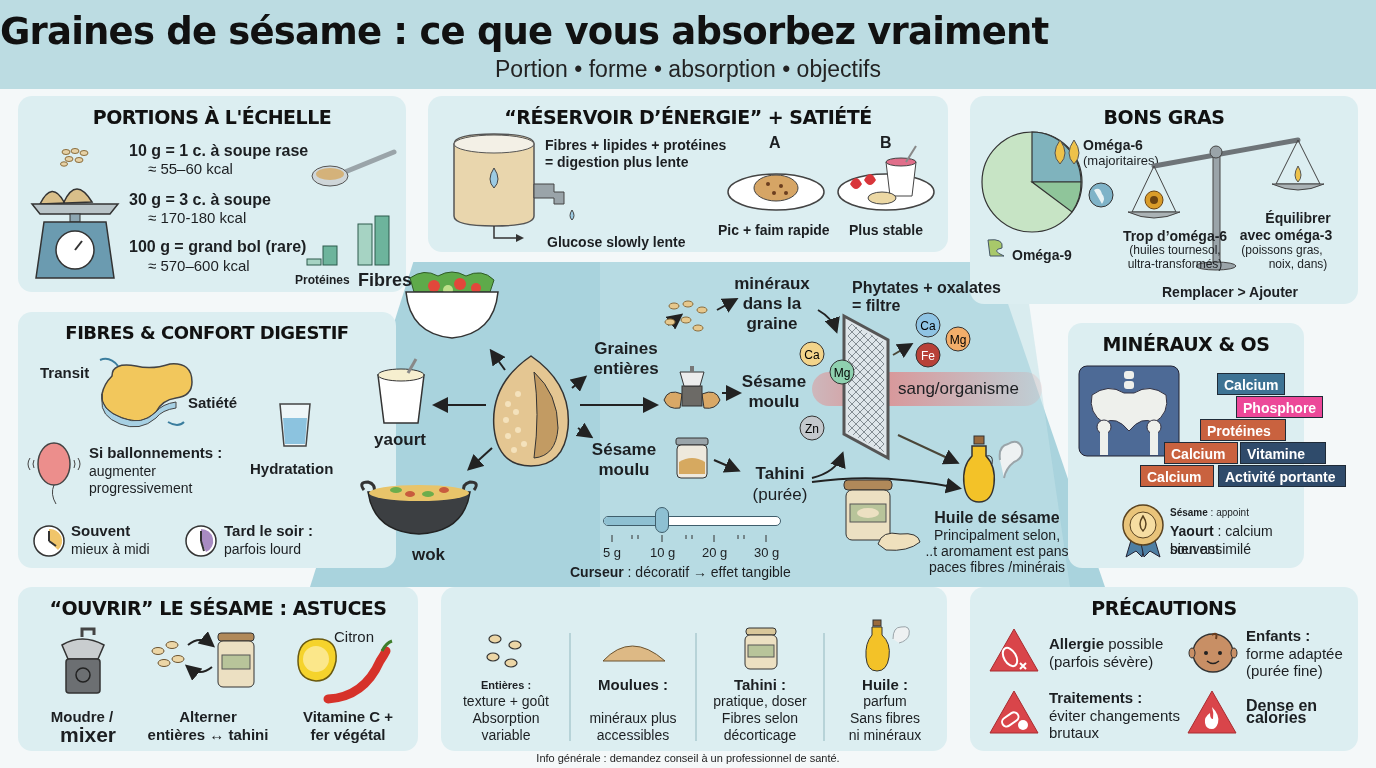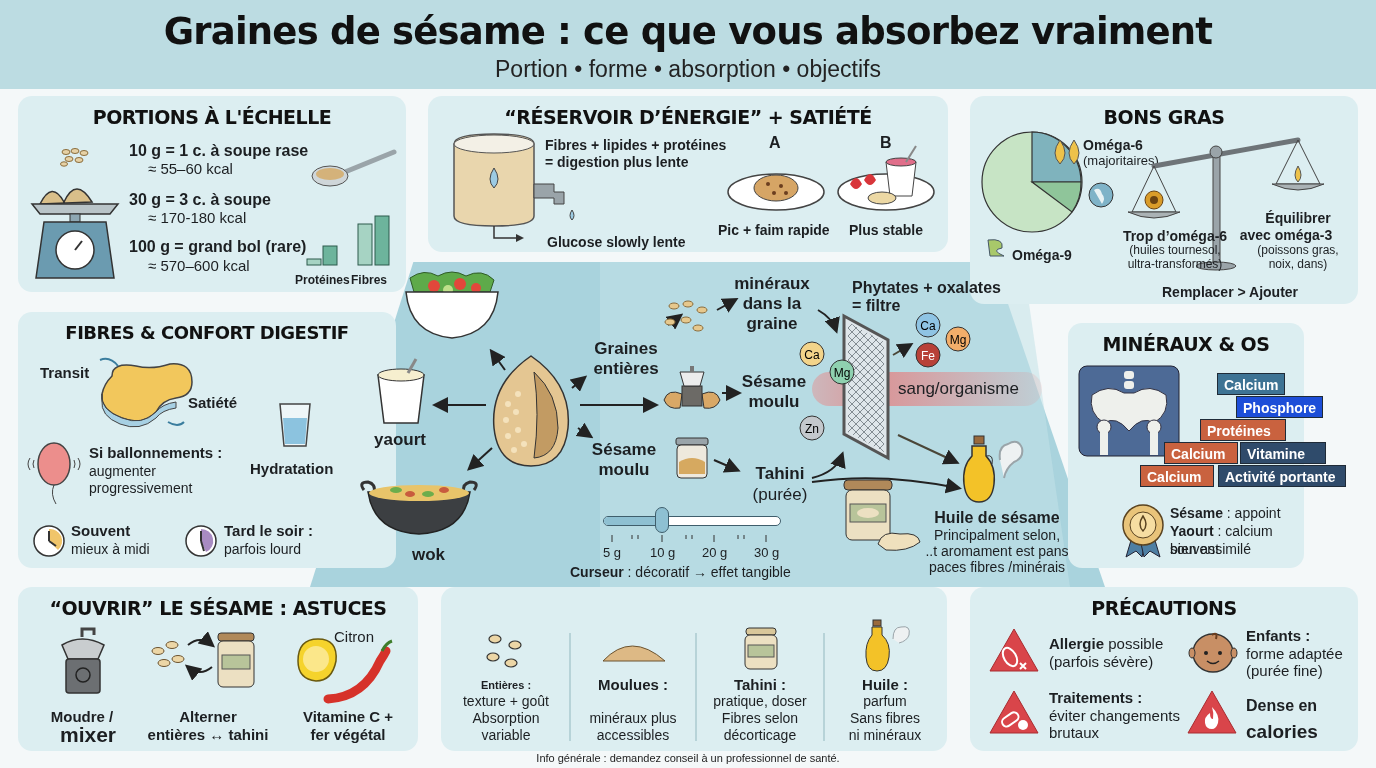--- a/index.html
+++ b/index.html
@@ -1,18 +1,18 @@
 <!DOCTYPE html>
 <html><head>
 <meta charset="utf-8">
 <style>
 *{box-sizing:border-box;margin:0;padding:0}
 html,body{width:1376px;height:768px;overflow:hidden;background:#f4f8f9;font-family:"Liberation Sans","DejaVu Sans",sans-serif;color:#1c1f22}
 .header{position:absolute;left:0;top:0;width:1376px;height:89px;background:#bcdce2}
-.title{position:absolute;left:0;top:10px;width:100%;text-align:center;font-family:"DejaVu Sans",sans-serif;font-weight:bold;font-size:37px;letter-spacing:-0.8px;color:#111}
+.title{position:absolute;left:0;top:10px;width:100%;text-align:left;font-family:"DejaVu Sans",sans-serif;font-weight:bold;font-size:37px;letter-spacing:-0.8px;color:#111}
 .subtitle{position:absolute;left:0;top:56px;width:100%;text-align:center;font-size:23px;color:#222}
 .panel{position:absolute;background:#dceef1;border-radius:14px}
 .ptitle{position:absolute;left:0;width:100%;text-align:center;font-family:"DejaVu Sans",sans-serif;font-weight:bold;font-size:19px;letter-spacing:-0.5px;color:#111}
 .b{font-weight:bold}
 .t{position:absolute;font-size:15px;line-height:18px}
 .tb{position:absolute;font-size:15px;line-height:18px;font-weight:bold}
 .c{text-align:center}
 .center-bg{position:absolute;left:310px;top:262px;width:795px;height:325px;background:#a9d3dd;clip-path:polygon(13% 0%,86% 0%,100% 100%,0% 100%)}
 .center-bg2{position:absolute;left:600px;top:262px;width:470px;height:325px;background:#c2e2e8;clip-path:polygon(0% 0%,90% 0%,100% 100%,0% 100%);opacity:.55}
 svg{position:absolute;overflow:visible}
@@ -66,21 +66,21 @@
     <ellipse cx="20" cy="26" rx="14" ry="6" fill="#d4b27a"></ellipse>
   </svg>
 
   <svg style="left:288px;top:118px" width="96" height="56" viewBox="0 0 96 56">
     <rect x="1" y="45" width="14" height="6" fill="#a6d3c3" stroke="#2d5a4c"></rect>
     <rect x="17" y="32" width="14" height="19" fill="#6db49c" stroke="#2d5a4c"></rect>
     <rect x="52" y="10" width="14" height="41" fill="#a6d3c3" stroke="#2d5a4c"></rect>
     <rect x="69" y="2" width="14" height="49" fill="#6db49c" stroke="#2d5a4c"></rect>
   </svg>
   <div class="tb" style="left:277px;top:175px;font-size:12px">Protéines</div>
-  <div class="tb" style="left:333px;top:175px;font-size:12px">Fibres</div>
+  <div class="tb" style="left:340px;top:175px;font-size:18px">Fibres</div>
 </div>
 
 <div class="panel" style="left:428px;top:96px;width:520px;height:156px">
   <div class="ptitle" style="top:10px">“RÉSERVOIR D’ÉNERGIE” + SATIÉTÉ</div>
   <svg style="left:22px;top:36px" width="140" height="112" viewBox="0 0 140 112">
     <path d="M4 12 Q4 2 44 2 Q84 2 84 12 V84 Q84 94 44 94 Q4 94 4 84 Z" fill="#e9d6ad" stroke="#555" stroke-width="1.5"></path>
     <ellipse cx="44" cy="12" rx="40" ry="9" fill="#f3f0e6" stroke="#555"></ellipse>
     <path d="M44 36 Q36 48 44 56 Q52 48 44 36Z" fill="#9ccbe3" stroke="#444"></path>
     <path d="M84 52 H104 V60 H114 V72 H104 V66 H84Z" fill="#9aa4a9" stroke="#444"></path>
     <path d="M122 78 Q118 84 122 88 Q126 84 122 78Z" fill="#9ccbe3" stroke="#444"></path>
@@ -147,21 +147,21 @@
       <circle cx="8" cy="68" r="4" fill="#6b4312"></circle>
     <path d="M152 8 L130 52 H174Z" fill="none" stroke="#444"></path>
     <path d="M126 52 H178 Q152 64 126 52Z" fill="#aab2b5" stroke="#444"></path>
     <path d="M152 34 Q146 44 152 50 Q158 44 152 34Z" fill="#eec24a" stroke="#555"></path>
   </svg>
   <div class="tb c" style="left:140px;top:131px;width:130px;font-size:14px">Trop d’oméga-6</div>
   <div class="t c" style="left:140px;top:147px;width:130px;font-size:12px;line-height:14px">(huiles tournesol,</div>
   <div class="t c" style="left:140px;top:161px;width:130px;font-size:12px;line-height:14px">ultra-transformés)</div>
   <div class="tb c" style="left:278px;top:113px;width:100px;font-size:14px">Équilibrer</div>
   <div class="tb c" style="left:260px;top:130px;width:112px;font-size:14px">avec oméga-3</div>
-  <div class="t c" style="left:278px;top:147px;width:100px;font-size:12px;line-height:14px">(poissons gras,</div>
+  <div class="t c" style="left:262px;top:147px;width:100px;font-size:12px;line-height:14px">(poissons gras,</div>
   <div class="t c" style="left:278px;top:161px;width:100px;font-size:12px;line-height:14px">noix, dans)</div>
   <div class="tb" style="left:192px;top:187px;font-size:14px">Remplacer &gt; Ajouter</div>
 </div>
 
 <div class="panel" style="left:18px;top:312px;width:378px;height:256px">
   <div class="ptitle" style="top:10px;font-size:18px">FIBRES &amp; CONFORT DIGESTIF</div>
   <div class="tb" style="left:22px;top:52px;font-size:15px">Transit</div>
   <svg style="left:74px;top:44px" width="110" height="72" viewBox="0 0 110 72">
     <path d="M20 20 Q20 6 44 10 Q60 14 78 8 Q100 6 100 26 Q100 40 84 42 Q70 44 64 56 Q50 70 30 62 Q8 54 10 38 Q12 28 20 20Z" fill="#f2c75c" stroke="#444" stroke-width="1.5"></path>
     <path d="M10 38 Q8 54 30 62 Q50 70 64 56 Q70 48 84 46 L84 52 Q70 54 64 62 Q48 76 28 68 Q8 60 10 44Z" fill="#a7d0e3" stroke="#444"></path>
@@ -377,34 +377,34 @@
     <rect x="1" y="1" width="100" height="90" rx="8" fill="#4d6a96" stroke="#223"></rect>
     <rect x="46" y="6" width="10" height="8" rx="3" fill="#eef0ec"></rect>
       <rect x="46" y="16" width="10" height="8" rx="3" fill="#eef0ec"></rect>
     <path d="M14 30 Q30 18 46 28 L56 28 Q72 18 88 30 Q92 48 76 58 Q64 50 51 66 Q38 50 26 58 Q10 48 14 30Z" fill="#eef0ec" stroke="#334"></path>
     <circle cx="26" cy="62" r="7" fill="#eef0ec" stroke="#334"></circle>
       <circle cx="76" cy="62" r="7" fill="#eef0ec" stroke="#334"></circle>
     <rect x="22" y="66" width="8" height="24" fill="#eef0ec"></rect>
       <rect x="72" y="66" width="8" height="24" fill="#eef0ec"></rect>
   </svg>
   <div class="chip" style="left:149px;top:50px;background:#3e7394">Calcium</div>
-  <div class="chip" style="left:168px;top:73px;background:#1d4ed8">Phosphore</div>
+  <div class="chip" style="left:168px;top:73px;background:#ec4899">Phosphore</div>
   <div class="chip" style="left:132px;top:96px;background:#c9623f;width:86px">Protéines</div>
   <div class="chip" style="left:96px;top:119px;background:#c9623f;width:74px">Calcium</div>
   <div class="chip" style="left:172px;top:119px;background:#2f4b6b;width:86px">Vitamine D</div>
   <div class="chip" style="left:72px;top:142px;background:#c9623f;width:74px">Calcium</div>
   <div class="chip" style="left:150px;top:142px;background:#2f4b6b;width:128px">Activité portante</div>
   <svg style="left:52px;top:180px" width="46" height="56" viewBox="0 0 46 56">
     <path d="M12 34 L6 54 L16 48 L22 54 L26 36Z" fill="#4e7fa3" stroke="#223"></path>
     <path d="M34 34 L40 54 L30 48 L24 54 L20 36Z" fill="#4e7fa3" stroke="#223"></path>
     <circle cx="23" cy="22" r="20" fill="#e9c47a" stroke="#5a4320" stroke-width="1.5"></circle>
     <circle cx="23" cy="22" r="13" fill="#f6dda2" stroke="#5a4320"></circle>
     <path d="M23 13 Q17 22 23 28 Q29 22 23 13Z" fill="none" stroke="#5a4320" stroke-width="1.5"></path>
   </svg>
-  <div class="t" style="left:102px;top:181px;font-size:14px"><span class="b">Sésame</span><span> : appoint</span></div>
+  <div class="t" style="left:102px;top:181px;font-size:10px"><span class="b">Sésame</span><span> : appoint</span></div>
   <div class="t" style="left:102px;top:199px;font-size:14px"><span class="b">Yaourt</span><span> : calcium souvent</span></div>
   <div class="t" style="left:102px;top:217px;font-size:14px">bien assimilé</div>
 </div>
 
 <div class="panel" style="left:18px;top:587px;width:400px;height:164px">
   <div class="ptitle" style="top:10px">“OUVRIR” LE SÉSAME : ASTUCES</div>
   <svg style="left:40px;top:38px" width="50" height="70" viewBox="0 0 50 70">
     <path d="M24 12 V4 H36 V10" stroke="#444" stroke-width="3" fill="none"></path>
     <path d="M4 20 Q24 8 46 20 L40 34 H10Z" fill="#c9cdcf" stroke="#333" stroke-width="1.5"></path>
     <rect x="8" y="34" width="34" height="34" rx="3" fill="#6c6f72" stroke="#333" stroke-width="1.5"></rect>
@@ -507,16 +507,16 @@
     <path d="M24 6 Q30 2 28 10" stroke="#6b3e1f" stroke-width="2" fill="none"></path>
   </svg>
   <div class="tb" style="left:276px;top:40px;font-size:15px">Enfants :</div>
   <div class="t" style="left:276px;top:58px;font-size:15px">forme adaptée</div>
   <div class="t" style="left:276px;top:75px;font-size:15px">(purée fine)</div>
   <svg style="left:216px;top:102px" width="52" height="46" viewBox="0 0 52 46">
     <path d="M26 2 L50 44 H2Z" fill="#d9454a" stroke="#a82c30" stroke-linejoin="round"></path>
     <path d="M26 18 Q34 26 32 34 Q30 40 26 40 Q20 40 19 34 Q18 28 24 24 Q24 30 27 30 Q28 24 26 18Z" fill="#fff"></path>
   </svg>
   <div class="tb" style="left:276px;top:110px;font-size:16px">Dense en</div>
-  <div class="tb" style="left:276px;top:136px;font-size:19px">calories</div>
+  <div class="tb" style="left:276px;top:122px;font-size:16px">calories</div>
 </div>
 
 <div class="footnote">Info générale : demandez conseil à un professionnel de santé.</div>
 
 </body></html>

